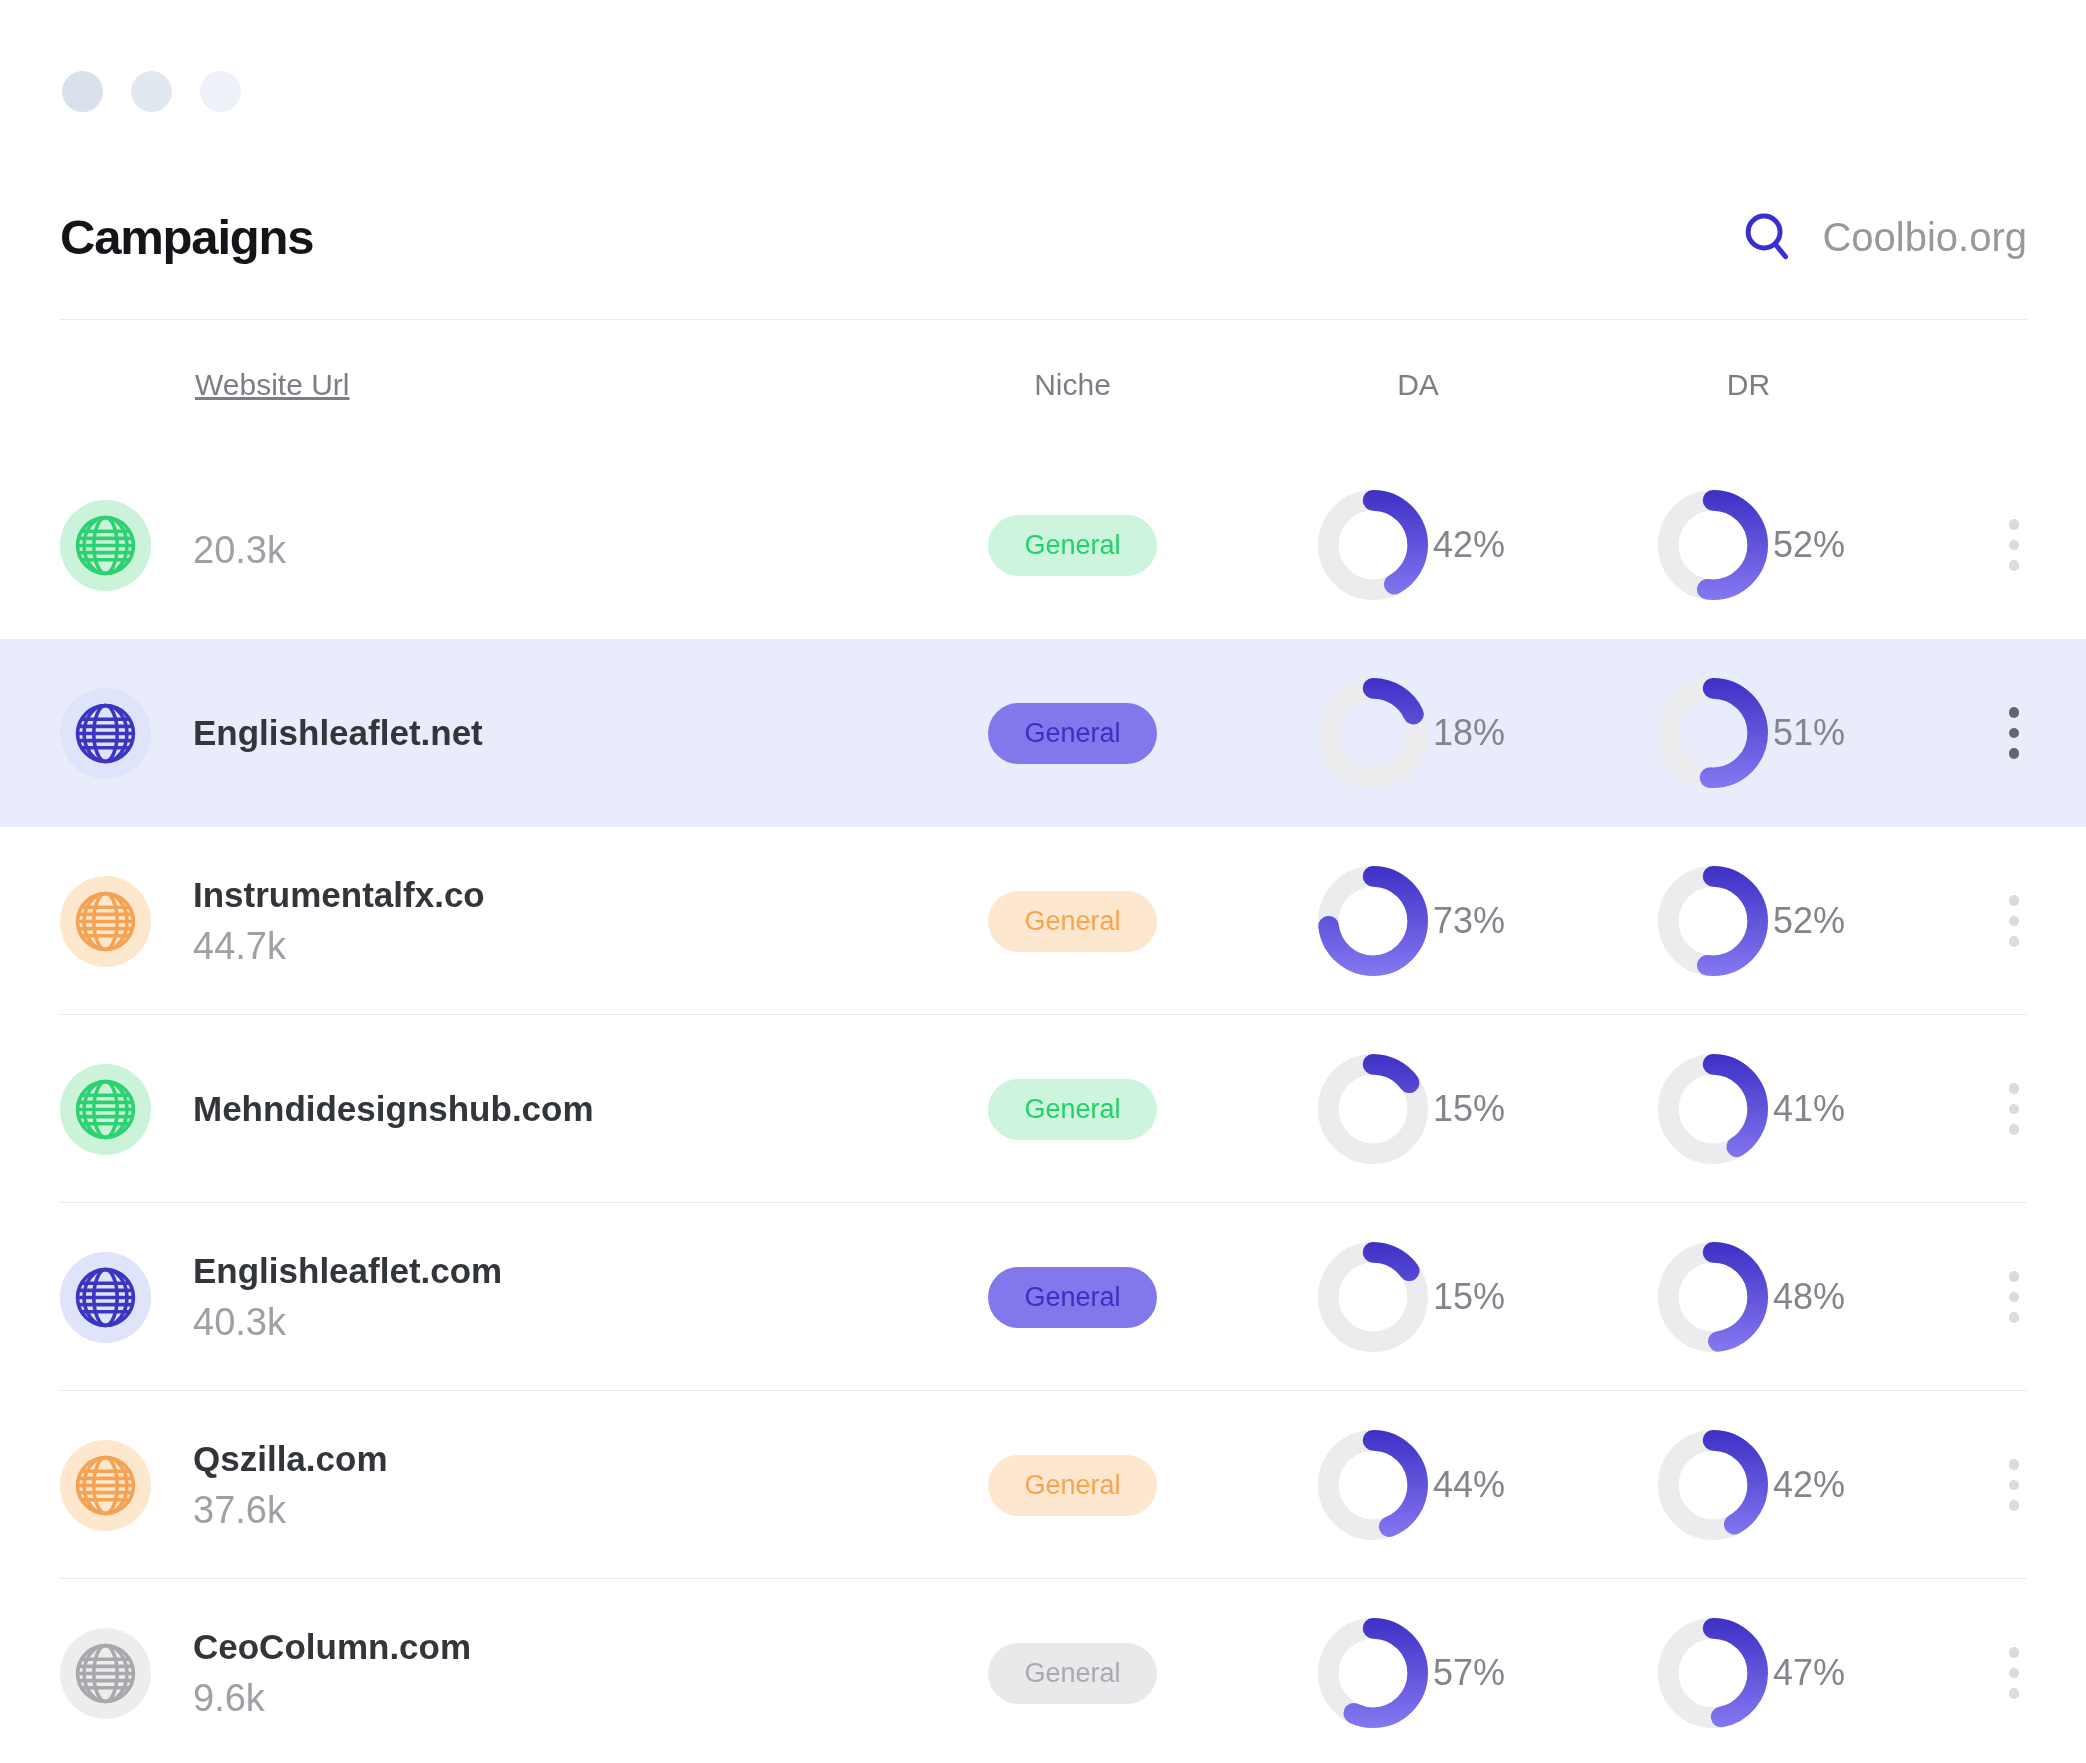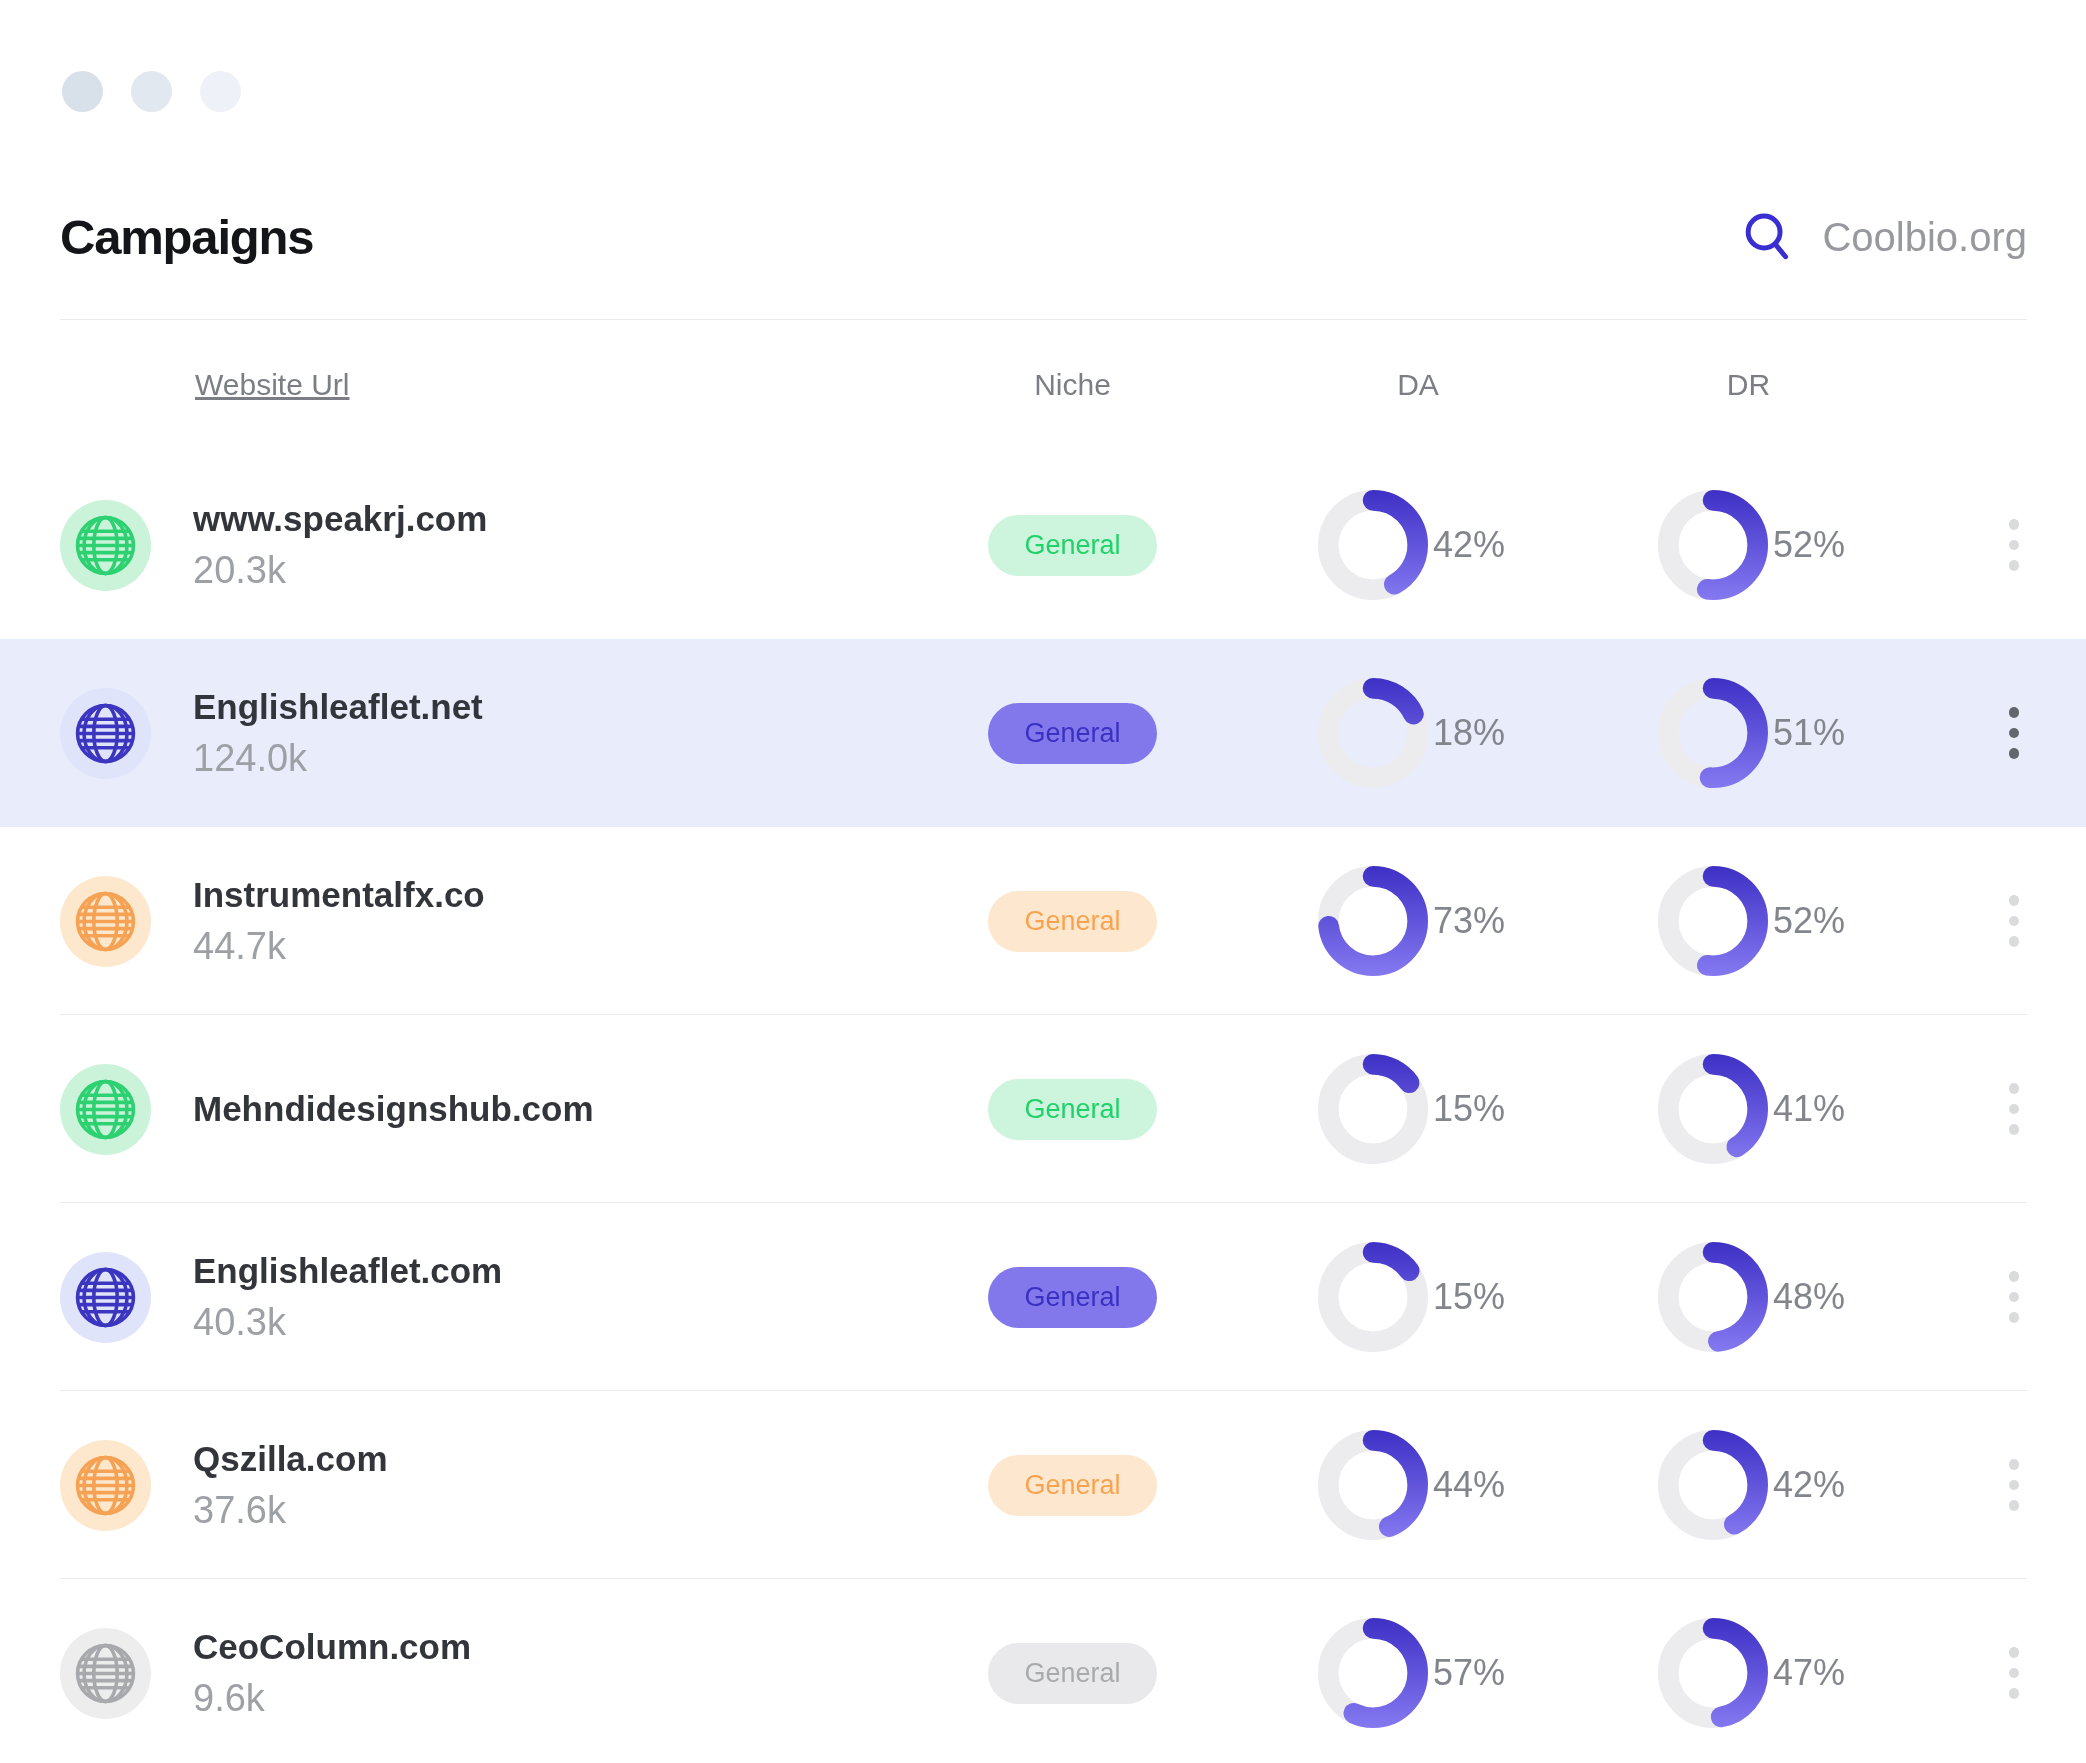--- a/index.html
+++ b/index.html
@@ -112,21 +112,20 @@
         <g class="parallels">
               <line x1="13.054093596177665" x2="86.94590640382233" y1="28" y2="28"></line>
               <line x1="8.430780618346944" x2="91.56921938165306" y1="39" y2="39"></line>
               <line x1="7" x2="93" y1="50" y2="50"></line>
               <line x1="8.430780618346944" x2="91.56921938165306" y1="61" y2="61"></line>
               <line x1="13.054093596177665" x2="86.94590640382233" y1="72" y2="72"></line>
             </g>
       </svg>
     </div>
     <div class="url-cell">
-      <div class="url">www.speakrj.com</div>
       <div class="traffic">20.3k</div>
     </div>
     <div class="badge-cell">
       <span class="badge" style="background: rgb(205, 244, 220); color: rgb(33, 209, 105);">General</span>
     </div>
     <div class="ring-cell da">
       <span class="ring ring-da">
             <svg class="ring" viewBox="0 0 176 176">
               <defs>
                 <linearGradient id="grad-da0" gradientUnits="userSpaceOnUse" x1="0" y1="88" x2="176" y2="88">
@@ -173,21 +172,20 @@
               <line x1="13.054093596177665" x2="86.94590640382233" y1="28" y2="28"></line>
               <line x1="8.430780618346944" x2="91.56921938165306" y1="39" y2="39"></line>
               <line x1="7" x2="93" y1="50" y2="50"></line>
               <line x1="8.430780618346944" x2="91.56921938165306" y1="61" y2="61"></line>
               <line x1="13.054093596177665" x2="86.94590640382233" y1="72" y2="72"></line>
             </g>
       </svg>
     </div>
     <div class="url-cell">
       <div class="url">Englishleaflet.net</div>
-      <div class="traffic">124.0k</div>
     </div>
     <div class="badge-cell">
       <span class="badge" style="background: rgb(130, 120, 236); color: rgb(58, 48, 193);">General</span>
     </div>
     <div class="ring-cell da">
       <span class="ring ring-da">
             <svg class="ring" viewBox="0 0 176 176">
               <defs>
                 <linearGradient id="grad-da1" gradientUnits="userSpaceOnUse" x1="0" y1="88" x2="176" y2="88">
                   <stop offset="0" stop-color="#8579f1"></stop>

